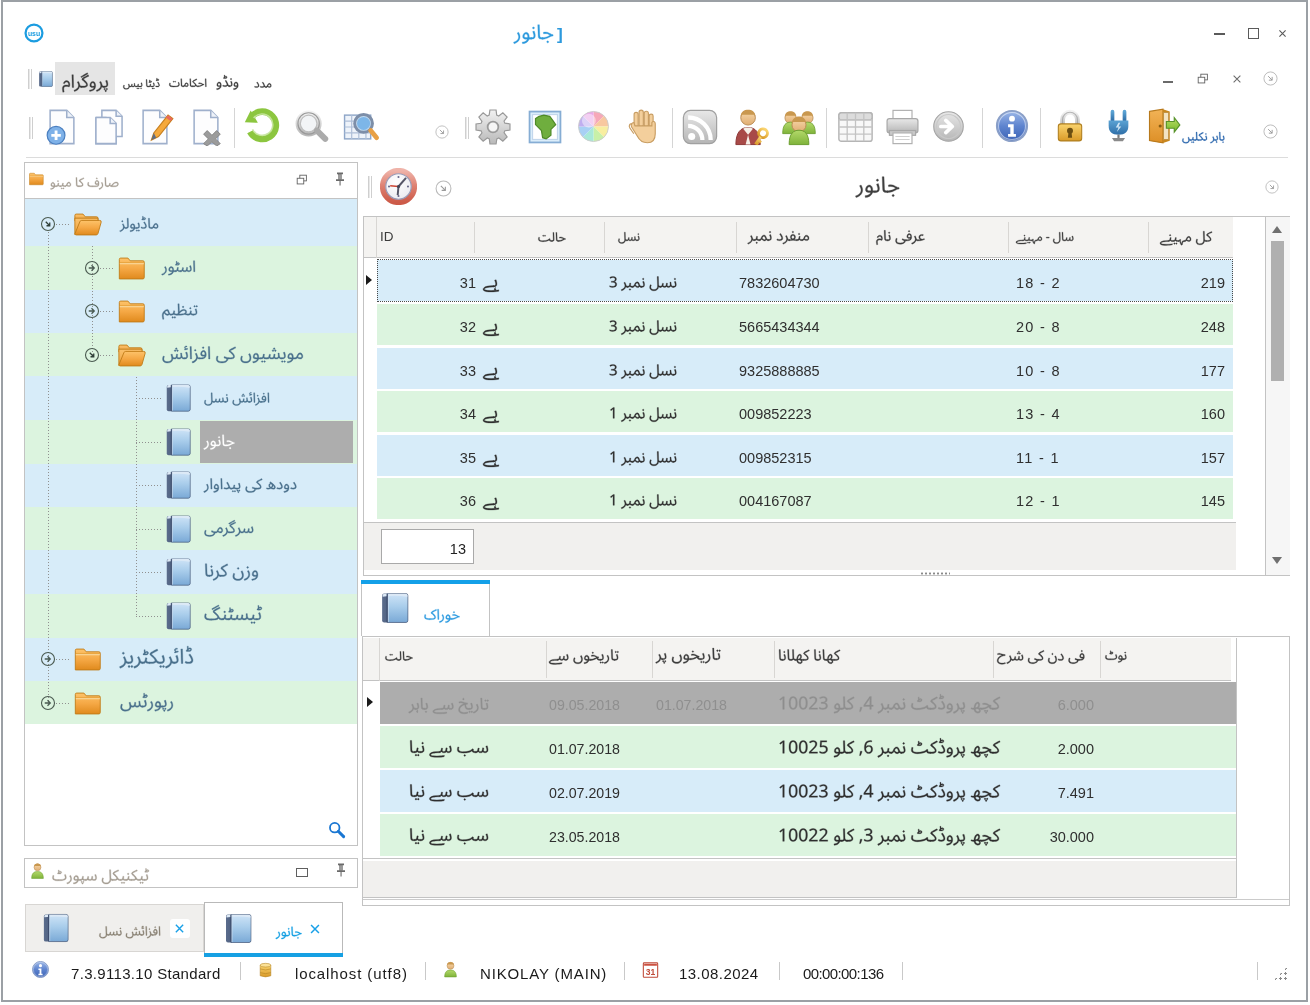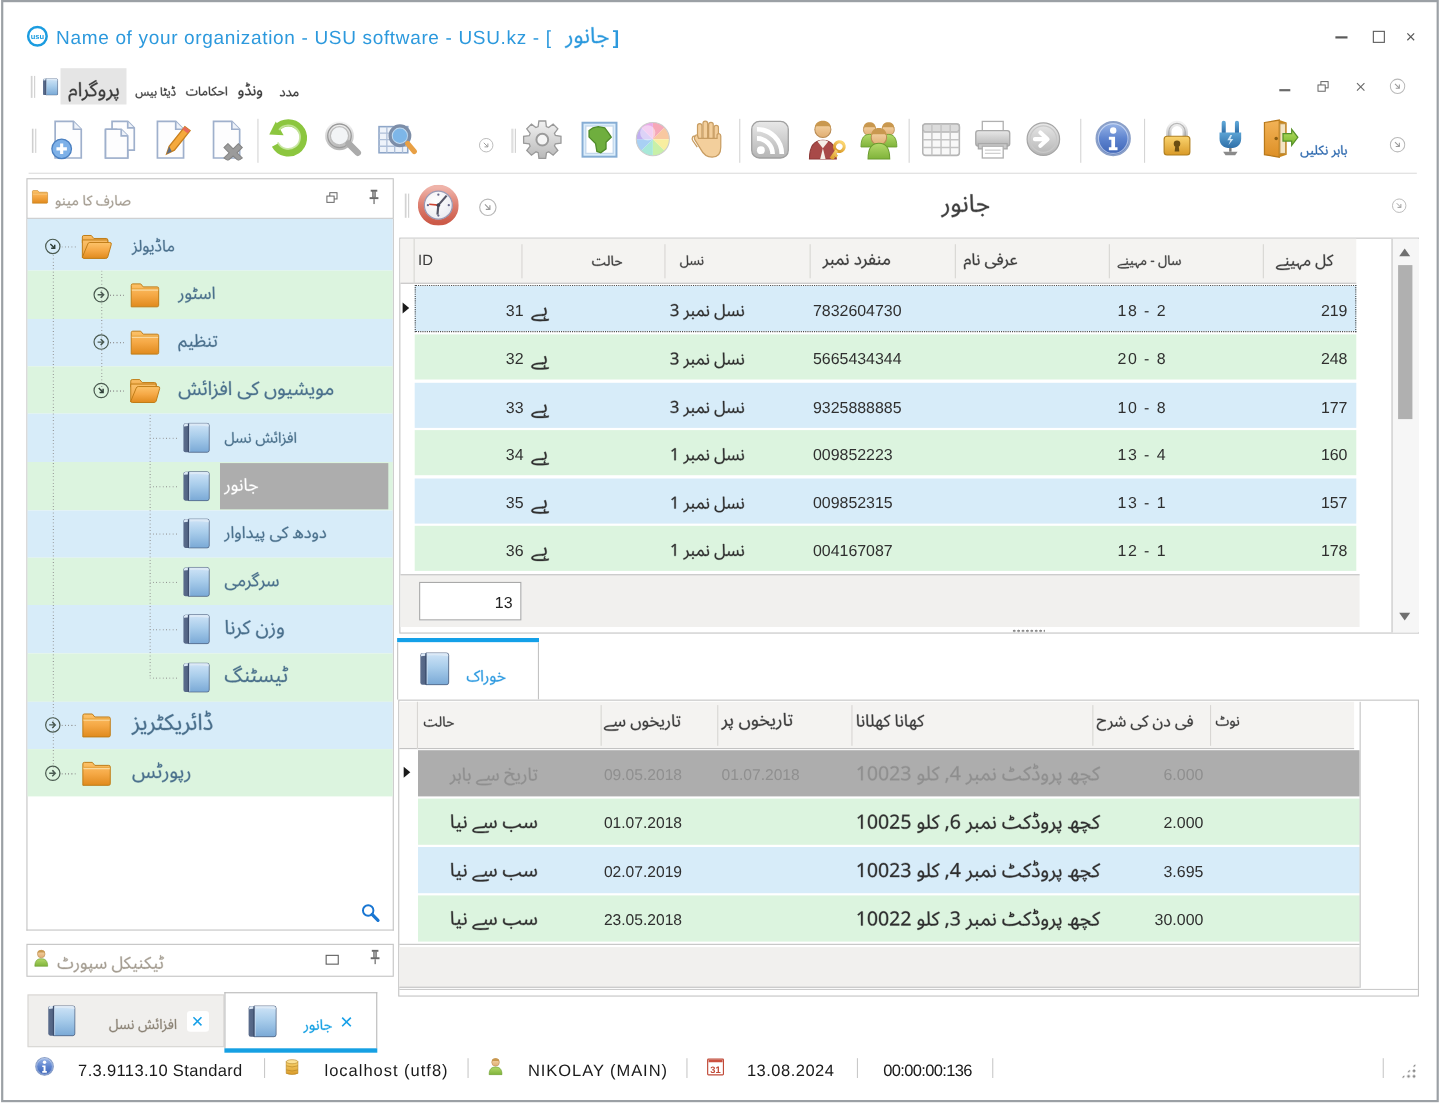--- a/index.html
+++ b/index.html
@@ -67,21 +67,20 @@
           <stop offset="0.5" stop-color="#dd7f70"></stop>
           <stop offset="1" stop-color="#cc5a48"></stop>
         </linearGradient>
 </defs>
     </svg>
 <div style="position:absolute;left:1px;top:0px;width:1307px;height:1002px;background:#fff;border:2px solid #9ba0a5;"></div>
 <div style="position:absolute;left:24px;top:23px;line-height:0"><svg width="20" height="20" viewBox="0 0 32 32">
         <circle cx="16" cy="16" r="13.5" fill="none" stroke="#1b9ce0" stroke-width="3.6"></circle>
         <text x="16" y="20.5" font-family="Liberation Sans" font-size="11" font-weight="bold" fill="#1b9ce0" text-anchor="middle">usu</text>
       </svg></div>
-<div style="position:absolute;top:24.3px;font-family:&quot;Liberation Sans&quot;,sans-serif;font-size:17.3px;font-weight:400;color:#2c99dd;white-space:pre;line-height:normal;letter-spacing:0.6px;left:51px;">Name of your organization - USU software - USU.kz - [</div>
 <div style="position:absolute;left:514px;top:15.9px;line-height:0"><svg width="40.0" height="34.2" style="overflow:visible;" fill="#2c99dd" stroke="#2c99dd" stroke-width="15">
         <use href="#g917" transform="matrix(0.02012 0 0 -0.02012 0.0 23.1)"></use>
         <use href="#g1384" transform="matrix(0.02012 0 0 -0.02012 7.4 23.1)"></use>
         <use href="#g788" transform="matrix(0.02012 0 0 -0.02012 16.9 23.1)"></use>
         <use href="#g46" transform="matrix(0.02012 0 0 -0.02012 22.3 23.1)"></use>
         <use href="#g504" transform="matrix(0.02012 0 0 -0.02012 28.1 23.1)"></use>
       </svg></div>
 <div style="position:absolute;top:24.3px;font-family:&quot;Liberation Sans&quot;,sans-serif;font-size:17.3px;font-weight:700;color:#2c99dd;white-space:pre;line-height:normal;left:557px;">]</div>
 <div style="position:absolute;left:1214px;top:33px;width:11px;height:2px;background:#5a5a5a;"></div>
 <div style="position:absolute;left:1248px;top:28px;width:11px;height:11px;border:1.8px solid #5a5a5a;"></div>
@@ -814,41 +813,41 @@
         <use href="#g860" transform="matrix(0.01502 0 0 -0.01502 0.0 17.3)"></use>
         <use href="#g918" transform="matrix(0.01502 0 0 -0.01502 12.5 17.3)"></use>
         <use href="#g94" transform="matrix(0.01502 0 0 -0.01502 18.4 17.3)"></use>
         <use href="#g730" transform="matrix(0.01502 0 0 -0.01502 23.6 17.3)"></use>
         <use href="#g788" transform="matrix(0.01502 0 0 -0.01502 32.3 17.3)"></use>
         <use href="#g634" transform="matrix(0.01502 0 0 -0.01502 40.2 17.3)"></use>
         <use href="#g1012" transform="matrix(0.01502 0 0 -0.01502 51.2 17.3)"></use>
         <use href="#g788" transform="matrix(0.01502 0 0 -0.01502 64.0 17.3)"></use>
       </svg></div>
 <div style="position:absolute;top:449.7px;font-family:&quot;Liberation Sans&quot;,sans-serif;font-size:14.5px;font-weight:400;color:#2f2f2f;white-space:pre;line-height:normal;left:739px;">009852315</div>
-<div style="position:absolute;top:449.7px;font-family:&quot;Liberation Sans&quot;,sans-serif;font-size:14.5px;font-weight:400;color:#2f2f2f;white-space:pre;line-height:normal;letter-spacing:1.3px;left:1016px;">13 - 1</div>
+<div style="position:absolute;top:449.7px;font-family:&quot;Liberation Sans&quot;,sans-serif;font-size:14.5px;font-weight:400;color:#2f2f2f;white-space:pre;line-height:normal;letter-spacing:1.3px;left:1016px;">11 - 1</div>
 <div style="position:absolute;top:449.7px;font-family:&quot;Liberation Sans&quot;,sans-serif;font-size:14.5px;font-weight:400;color:#2f2f2f;white-space:pre;line-height:normal;right:85px;">157</div>
 <div style="position:absolute;left:377px;top:478px;width:856px;height:41px;background:#dcf4df;"></div>
 <div style="position:absolute;top:492.7px;font-family:&quot;Liberation Sans&quot;,sans-serif;font-size:14.5px;font-weight:400;color:#2f2f2f;white-space:pre;line-height:normal;right:834px;">36</div>
 <div style="position:absolute;left:483px;top:484.0px;line-height:0"><svg width="14.9" height="31.0" style="overflow:visible;" fill="#2f2f2f" stroke="#2f2f2f" stroke-width="16">
         <use href="#g1526" transform="matrix(0.01826 0 0 -0.01826 0.0 21.0)"></use>
         <use href="#g482" transform="matrix(0.01826 0 0 -0.01826 10.0 21.0)"></use>
       </svg></div>
 <div style="position:absolute;left:609px;top:487.7px;line-height:0"><svg width="68.0" height="25.5" style="overflow:visible;" fill="#2f2f2f" stroke="#2f2f2f" stroke-width="20">
         <use href="#g860" transform="matrix(0.01502 0 0 -0.01502 0.0 17.3)"></use>
         <use href="#g918" transform="matrix(0.01502 0 0 -0.01502 12.5 17.3)"></use>
         <use href="#g94" transform="matrix(0.01502 0 0 -0.01502 18.4 17.3)"></use>
         <use href="#g730" transform="matrix(0.01502 0 0 -0.01502 23.6 17.3)"></use>
         <use href="#g788" transform="matrix(0.01502 0 0 -0.01502 32.3 17.3)"></use>
         <use href="#g634" transform="matrix(0.01502 0 0 -0.01502 40.2 17.3)"></use>
         <use href="#g1012" transform="matrix(0.01502 0 0 -0.01502 51.2 17.3)"></use>
         <use href="#g788" transform="matrix(0.01502 0 0 -0.01502 64.0 17.3)"></use>
       </svg></div>
 <div style="position:absolute;top:492.7px;font-family:&quot;Liberation Sans&quot;,sans-serif;font-size:14.5px;font-weight:400;color:#2f2f2f;white-space:pre;line-height:normal;left:739px;">004167087</div>
 <div style="position:absolute;top:492.7px;font-family:&quot;Liberation Sans&quot;,sans-serif;font-size:14.5px;font-weight:400;color:#2f2f2f;white-space:pre;line-height:normal;letter-spacing:1.3px;left:1016px;">12 - 1</div>
-<div style="position:absolute;top:492.7px;font-family:&quot;Liberation Sans&quot;,sans-serif;font-size:14.5px;font-weight:400;color:#2f2f2f;white-space:pre;line-height:normal;right:85px;">178</div>
+<div style="position:absolute;top:492.7px;font-family:&quot;Liberation Sans&quot;,sans-serif;font-size:14.5px;font-weight:400;color:#2f2f2f;white-space:pre;line-height:normal;right:85px;">145</div>
 <div style="position:absolute;left:377px;top:259px;width:856px;height:43px;border:1px dotted #4a4a4a;"></div>
 <div style="position:absolute;left:366px;top:275px;width:0;height:0;border-left:6px solid #1a1a1a;border-top:5px solid transparent;border-bottom:5px solid transparent"></div>
 <div style="position:absolute;left:364px;top:522px;width:872px;height:48px;background:#f1f0ee;border-top:1px solid #c3c3c3;"></div>
 <div style="position:absolute;left:381px;top:529px;width:93px;height:35px;background:#fff;border:1px solid #a9a9a9;"></div>
 <div style="position:absolute;top:540.7px;font-family:&quot;Liberation Sans&quot;,sans-serif;font-size:14.5px;font-weight:400;color:#222;white-space:pre;line-height:normal;right:844px;">13</div>
 <div style="position:absolute;left:1265px;top:217px;width:25px;height:358px;background:#f6f6f6;border-left:1px solid #c3c3c3;"></div>
 <div style="position:absolute;left:1272px;top:226px;width:0;height:0;border-bottom:7px solid #707070;border-left:5.5px solid transparent;border-right:5.5px solid transparent"></div>
 <div style="position:absolute;left:1272px;top:557px;width:0;height:0;border-top:7px solid #707070;border-left:5.5px solid transparent;border-right:5.5px solid transparent"></div>
 <div style="position:absolute;left:1271px;top:241px;width:13px;height:140px;background:#b0b0b0;"></div>
 <div style="position:absolute;left:920px;top:572px;width:30px;height:3px;background-image:radial-gradient(circle,#8a8a8a 1px,transparent 1.2px);background-size:4px 3px;"></div>
@@ -1041,21 +1040,21 @@
         <use href="#g1287" transform="matrix(0.01768 0 0 -0.01768 132.8 20.3)"></use>
         <use href="#g590" transform="matrix(0.01768 0 0 -0.01768 152.1 20.3)"></use>
         <use href="#g231" transform="matrix(0.01768 0 0 -0.01768 159.4 20.3)"></use>
         <use href="#g1383" transform="matrix(0.01768 0 0 -0.01768 167.8 20.3)"></use>
         <use href="#g918" transform="matrix(0.01768 0 0 -0.01768 175.7 20.3)"></use>
         <use href="#g871" transform="matrix(0.01768 0 0 -0.01768 182.7 20.3)"></use>
         <use href="#g461" transform="matrix(0.01768 0 0 -0.01768 192.6 20.3)"></use>
         <use href="#g1177" transform="matrix(0.01768 0 0 -0.01768 203.5 20.3)"></use>
         <use href="#g590" transform="matrix(0.01768 0 0 -0.01768 214.7 20.3)"></use>
       </svg></div>
-<div style="position:absolute;top:784.7px;font-family:&quot;Liberation Sans&quot;,sans-serif;font-size:14.5px;font-weight:400;color:#2f2f2f;white-space:pre;line-height:normal;right:216px;">3.695</div>
+<div style="position:absolute;top:784.7px;font-family:&quot;Liberation Sans&quot;,sans-serif;font-size:14.5px;font-weight:400;color:#2f2f2f;white-space:pre;line-height:normal;right:216px;">7.491</div>
 <div style="position:absolute;left:380px;top:814px;width:856px;height:42px;background:#dcf4df;"></div>
 <div style="position:absolute;left:409.1px;top:821.3px;line-height:0"><svg width="79.9" height="29.1" style="overflow:visible;" fill="#2f2f2f" stroke="#2f2f2f" stroke-width="18">
         <use href="#g46" transform="matrix(0.01714 0 0 -0.01714 0.0 19.7)"></use>
         <use href="#g1413" transform="matrix(0.01714 0 0 -0.01714 5.0 19.7)"></use>
         <use href="#g788" transform="matrix(0.01714 0 0 -0.01714 11.4 19.7)"></use>
         <use href="#g1526" transform="matrix(0.01714 0 0 -0.01714 20.4 19.7)"></use>
         <use href="#g1010" transform="matrix(0.01714 0 0 -0.01714 29.9 19.7)"></use>
         <use href="#g91" transform="matrix(0.01714 0 0 -0.01714 47.8 19.7)"></use>
         <use href="#g1010" transform="matrix(0.01714 0 0 -0.01714 66.5 19.7)"></use>
       </svg></div>

